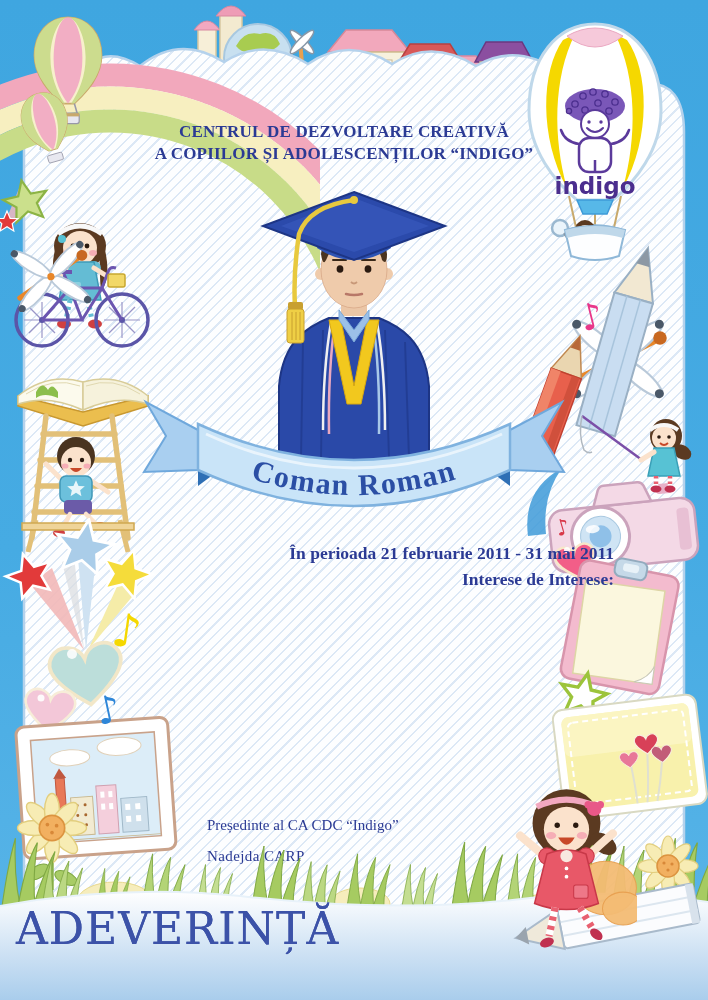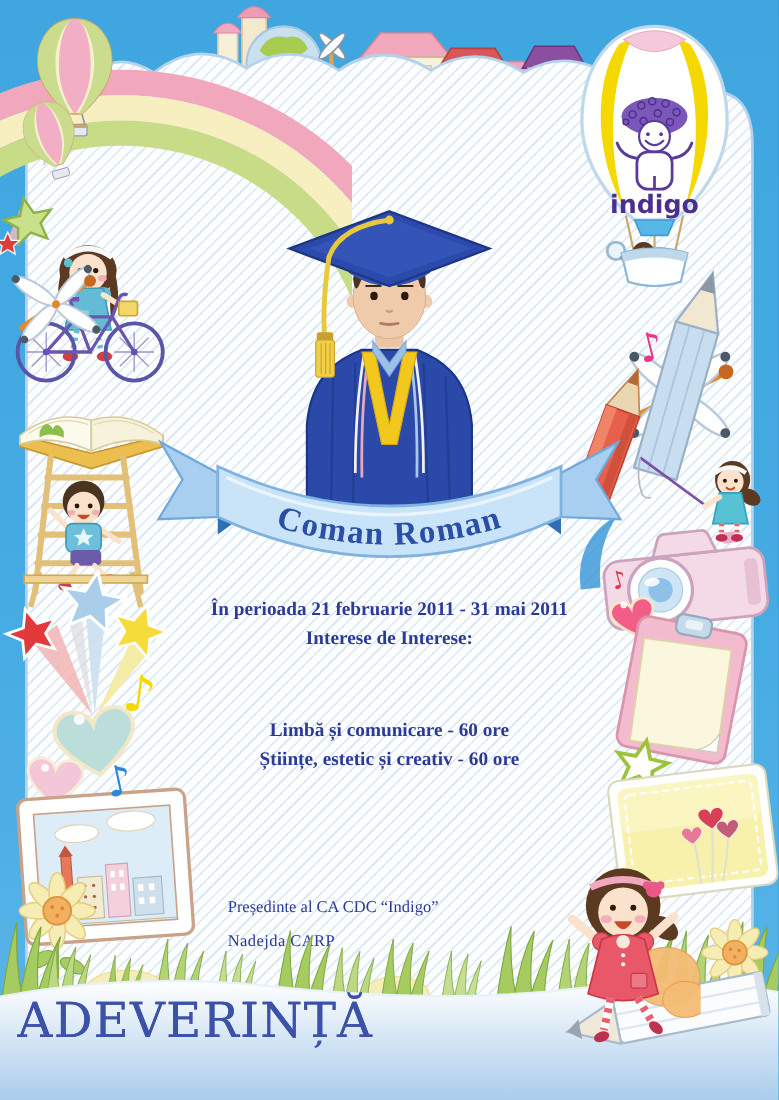--- a/index.html
+++ b/index.html
@@ -5,21 +5,21 @@
   html,body{margin:0;padding:0;background:#2f8ec4;}
   .stage{position:relative;width:708px;height:1000px;overflow:hidden;
          background:linear-gradient(180deg,#3fa6e0 0%,#46abe3 55%,#5ab5e8 100%);
          font-family:"Liberation Serif",serif;}
   .abs{position:absolute;}
   .panel{position:absolute;inset:0;
          background:repeating-linear-gradient(135deg, rgba(145,182,224,0.30) 0 1.6px, rgba(255,255,255,0) 1.6px 7.5px), #fdfeff;
          clip-path:url(#panelClip);}
   .header-block{left:74px;top:121px;width:540px;text-align:center;color:#2b3a94;
                 font-weight:bold;font-size:17px;line-height:1.32;letter-spacing:.2px;}
-  .period-block{left:94px;top:540px;width:520px;text-align:center;color:#2b3a94;
+  .period-block{left:94px;top:540px;width:520px;text-align:right;color:#2b3a94;
                 font-weight:bold;font-size:17.5px;line-height:1.5;}
   .courses-block{left:94px;top:650px;width:520px;text-align:center;color:#2b3a94;
                  font-weight:bold;font-size:17.5px;line-height:1.5;}
   .signature-block{left:207px;top:769px;color:#2b3a94;}
   .sig-title{font-size:15px;margin-top:48px;}
   .sig-name{font-size:15px;letter-spacing:.4px;margin-top:14px;}
   .doc-title{left:16px;top:903px;font-family:"DejaVu Serif",serif;font-size:44px;
              color:#3c52a8;letter-spacing:1px;text-shadow:0 0 .6px #3c52a8;z-index:40;}
   .note{position:absolute;font-family:"DejaVu Sans",sans-serif;font-weight:bold;z-index:12;}.z10{z-index:10}.z12{z-index:12}.z20{z-index:20}
   .z24{z-index:24}.z26{z-index:26}.z30{z-index:30}.z32{z-index:32}.z34{z-index:34}
@@ -443,20 +443,24 @@
         <path d="M96,60 Q94,90 90,112"></path>
           <path d="M78,72 Q80,95 80,112"></path>
           <path d="M110,70 Q106,92 100,112"></path>
       </g>
       <use href="#heartShape" transform="translate(96,52) scale(0.75)" fill="#d84058" stroke="#f8f0e0" stroke-width="1.5"></use>
       <use href="#heartShape" transform="translate(77,66) scale(0.6)" fill="#e87898" stroke="#f8f0e0" stroke-width="1.5"></use>
       <use href="#heartShape" transform="translate(110,64) scale(0.65)" fill="#c25c78" stroke="#f8f0e0" stroke-width="1.5"></use>
     </g>
   </svg>
 
+  <div class="abs header-block z20">
+    <div>CENTRUL DE DEZVOLTARE CREATIVĂ</div>
+    <div>A COPIILOR ȘI ADOLESCENȚILOR “INDIGO”</div>
+  </div>
 
   <svg class="abs z20" style="left:243px;top:190px" width="222" height="270" viewBox="0 0 222 270">
     <path d="M36,270 L36,196 C40,150 66,136 86,128 L136,128 C156,136 182,150 186,196 L186,270 Z" fill="#2a49a8" stroke="#1d3585" stroke-width="2"></path>
     <g stroke="#1d3585" opacity=".55" stroke-width="2">
       <line x1="60" y1="152" x2="58" y2="268"></line>
         <line x1="80" y1="140" x2="78" y2="268"></line>
       <line x1="142" y1="140" x2="146" y2="268"></line>
         <line x1="162" y1="152" x2="166" y2="268"></line>
     </g>
     <g stroke-width="2.5" fill="none">
@@ -505,24 +509,20 @@
     <text font-family="Liberation Serif, serif" font-size="30" font-weight="bold" fill="#2b4fa5" letter-spacing="1.5">
       <textPath href="#nameArc" startOffset="50%" text-anchor="middle">Coman Roman</textPath>
     </text>
   </svg>
 
   <div class="abs period-block z20">
     <div>În perioada 21 februarie 2011 - 31 mai 2011</div>
     <div>Interese de Interese:</div>
   </div>
 
-  <div class="abs courses-block z20">
-    <div>Limbă și comunicare - 60 ore</div>
-    <div>Științe, estetic și creativ - 60 ore</div>
-  </div>
 
   <div class="abs signature-block z20">
     <div class="sig-title">Președinte al CA CDC “Indigo”</div>
     <div class="sig-name">Nadejda CARP</div>
   </div>
 
   <svg class="abs z26" style="left:0;top:822px" width="708" height="100">
     <ellipse cx="115" cy="80" rx="38" ry="20" fill="#f6edbc" stroke="#e8d98e"></ellipse>
     <ellipse cx="360" cy="82" rx="30" ry="16" fill="#f6edbc" stroke="#e8d98e"></ellipse>
     <ellipse cx="545" cy="86" rx="26" ry="14" fill="#f6edbc" stroke="#e8d98e"></ellipse>

